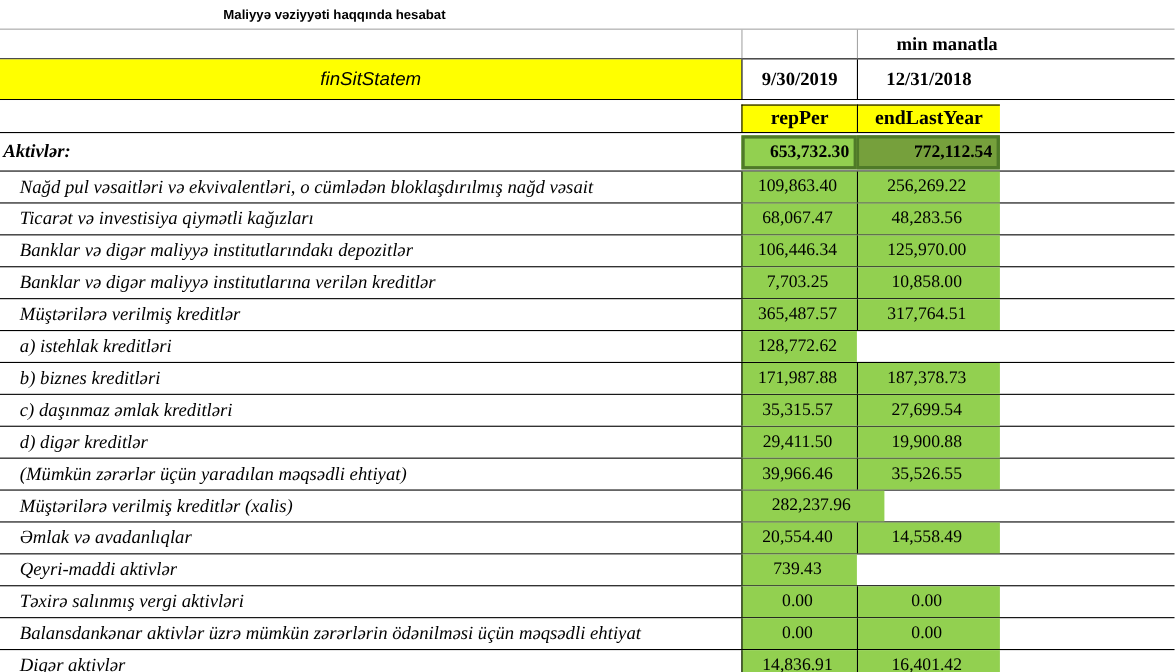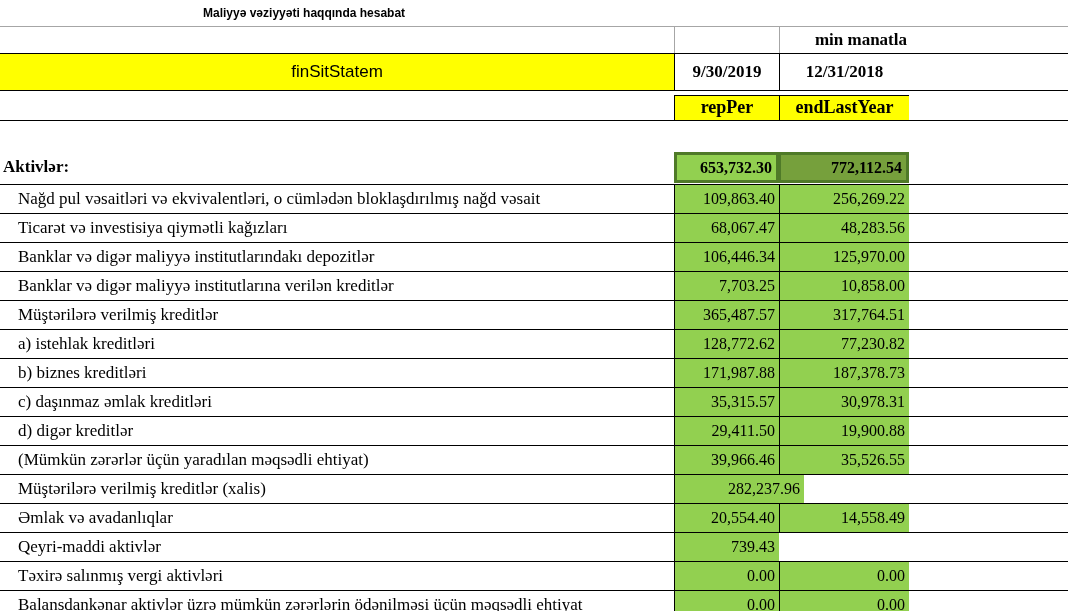--- a/index.html
+++ b/index.html
@@ -10,21 +10,21 @@
     --gridgray:#A6A6A6;
     --line:#000000;
   }
   *{margin:0;padding:0;box-sizing:border-box;}
   html,body{background:#fff;}
   .sheet{
     width:1068px;height:611px;overflow:hidden;background:#fff;color:#000;
     font-family:"Liberation Serif", serif;position:relative;
   }
   .row{display:flex;width:100%;}
-  .cA{width:674px;}
+  .cA{width:674px;font-style:italic;}
   .cB{width:105px;}
   .cC{width:130px;}
 
   
   .r-title{height:27px;border-bottom:1px solid var(--gridgray);}
   .title-text{
     font-family:"Liberation Sans", sans-serif;font-weight:bold;font-size:12px;
     line-height:26px;padding-left:203px;white-space:nowrap;
   }
 
@@ -51,38 +51,38 @@
 
   
   .r-codes{height:26px;border-bottom:1px solid var(--line);}
   .r-codes .cB,.r-codes .cC{
     background:var(--yellow);border-left:1px solid var(--line);
     border-top:1px solid var(--line);font-weight:bold;font-size:18px;
     text-align:center;line-height:23px;
   }
 
   
-  .r-assets{height:35px;border-bottom:1px solid var(--line);margin-top:29px;}
+  .r-assets{height:35px;border-bottom:1px solid var(--line);}
   .r-assets .cA{font-weight:bold;font-size:17px;line-height:33px;padding-left:3px;white-space:nowrap;}
   .total-cell{
     height:31px;margin-top:2px;font-weight:bold;font-size:16px;
     text-align:right;padding-right:4px;line-height:26px;
   }
   .cB .total-cell{background:var(--lightgreen);border:3px solid var(--dgreen);}
   .cC .total-cell{background:var(--olivegreen);border:3px solid var(--dgreen);border-left-width:2px;}
 
   
   .r-data{height:29px;border-bottom:1px solid var(--line);}
   .r-data .cA{
     font-size:17px;line-height:27px;padding-left:18px;
     white-space:nowrap;overflow:hidden;
   }
   .r-data .cB,.r-data .cC{
     background:var(--lightgreen);border-left:1px solid var(--line);
-    font-size:16px;text-align:right;padding-right:4px;line-height:28px;
+    font-size:16px;text-align:center;padding-right:4px;line-height:28px;
   }
 </style>
 </head>
 <body>
 
 <div class="sheet">
 
   <div class="row r-title">
     <div class="title-text">Maliyyə vəziyyəti haqqında hesabat</div>
   </div>
@@ -144,33 +144,32 @@
 
     <div class="row r-data">
       <div class="cA">Müştərilərə verilmiş kreditlər</div>
       <div class="cB">365,487.57</div>
       <div class="cC">317,764.51</div>
     </div>
 
     <div class="row r-data">
       <div class="cA">a) istehlak kreditləri</div>
       <div class="cB">128,772.62</div>
-      <div class="cC">77,230.82</div>
     </div>
 
     <div class="row r-data">
       <div class="cA">b) biznes kreditləri</div>
       <div class="cB">171,987.88</div>
       <div class="cC">187,378.73</div>
     </div>
 
     <div class="row r-data">
       <div class="cA">c) daşınmaz əmlak kreditləri</div>
       <div class="cB">35,315.57</div>
-      <div class="cC">30,978.31</div>
+      <div class="cC">27,699.54</div>
     </div>
 
     <div class="row r-data">
       <div class="cA">d) digər kreditlər</div>
       <div class="cB">29,411.50</div>
       <div class="cC">19,900.88</div>
     </div>
 
     <div class="row r-data">
       <div class="cA">(Mümkün zərərlər üçün yaradılan məqsədli ehtiyat)</div>

